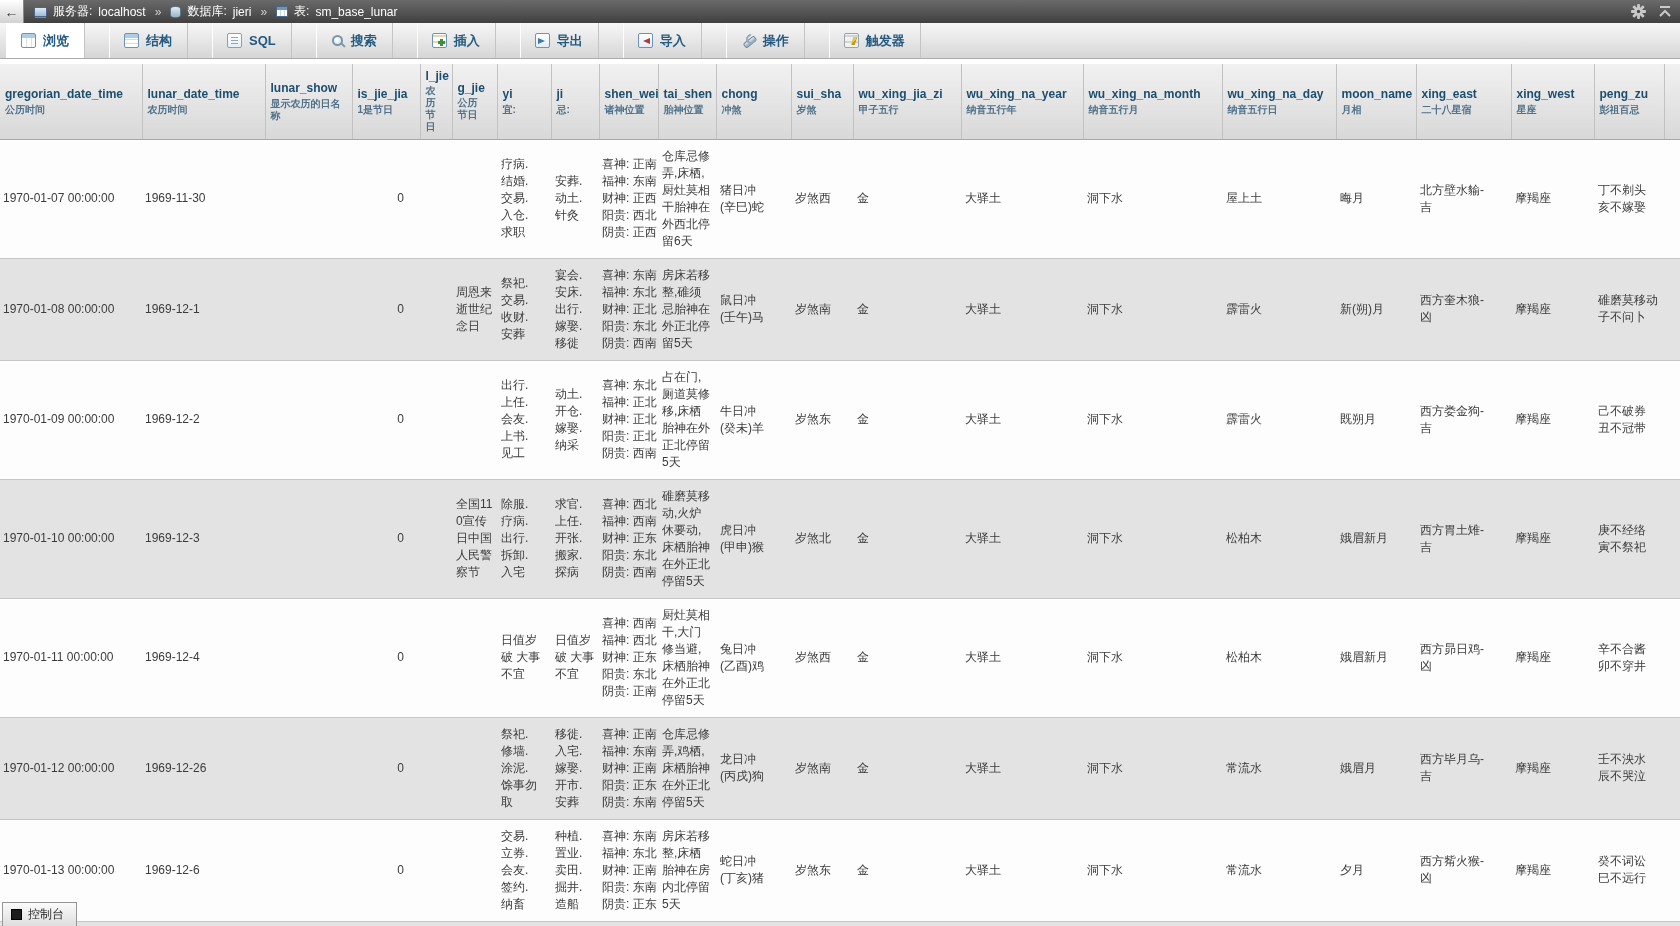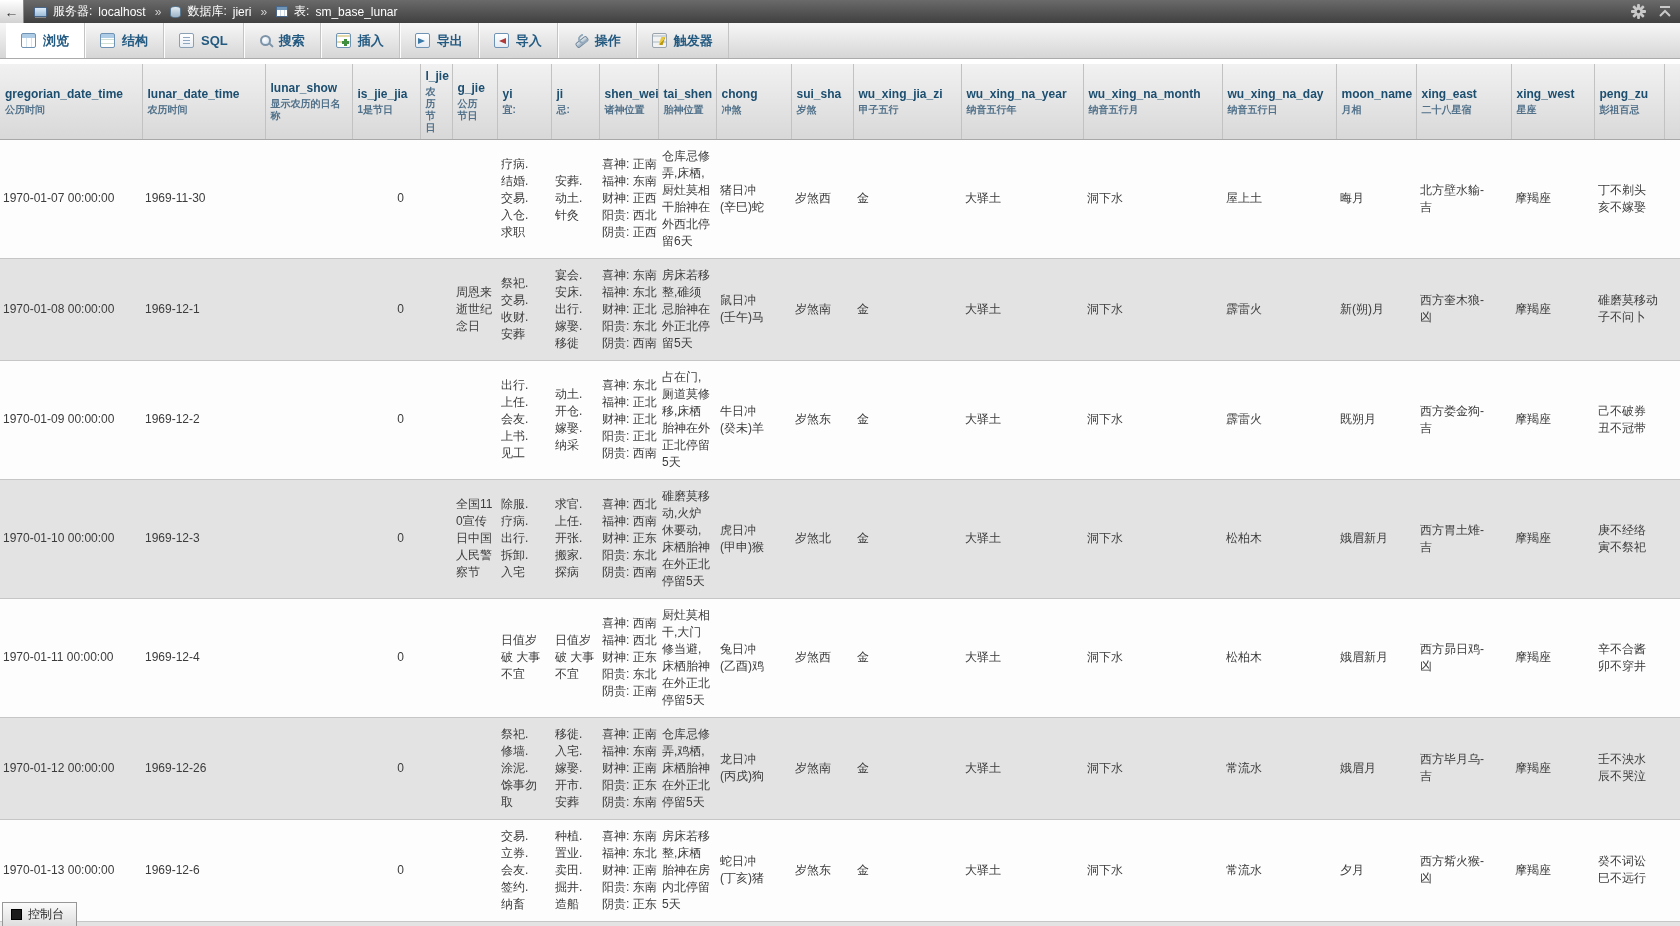--- a/index.html
+++ b/index.html
@@ -13,21 +13,21 @@
   .crumb a{color:#fff;text-decoration:none;cursor:pointer;}
   .crumb .sep{color:#cfcfcf;margin:0 3px;}
   .crumb-icon{display:inline-block;flex:0 0 auto;}
   .server-icon{width:13px;height:10px;background:linear-gradient(#dcebf7,#9cbcd8);border:1px solid #49678a;border-radius:1px;box-shadow:0 2px 0 -1px #888;}
   .database-icon{width:11px;height:12px;background:linear-gradient(#e3ecf3,#9db4c7);border:1px solid #5a7890;border-radius:5px/3px;}
   .table-icon{width:12px;height:11px;border:1px solid #49678a;background:linear-gradient(#6f96b6 0 3px,rgba(0,0,0,0) 3px),repeating-linear-gradient(90deg,#fff 0 3px,#ccd9e4 3px 4px);}
   .topbar-right{margin-left:auto;display:flex;align-items:center;gap:12px;padding-right:8px;}
   .topbar-right svg{display:block;cursor:pointer;}
 
   
-  .tabbar{height:36px;background:linear-gradient(#f7f7f7,#d6d6d6);border-bottom:1px solid #ababab;display:flex;align-items:stretch;padding-left:6px;}
+  .tabbar{height:36px;background:linear-gradient(#f7f7f7,#d6d6d6);border-bottom:1px solid #ababab;display:flex;align-items:stretch;padding-left:6px;gap:24px;}
   .tab{display:flex;align-items:center;gap:7px;padding:0 15px;font-size:13px;font-weight:bold;color:#235a81;border-right:1px solid #c4c4c4;box-shadow:inset 1px 0 0 #fdfdfd;cursor:pointer;}
   .tab.active{background:#fff;box-shadow:none;}
 
   
   .ticon{width:15px;height:15px;display:inline-block;flex:0 0 auto;position:relative;border-radius:2px;}
   .ticon-browse{border:1px solid #6e93b4;background:linear-gradient(#aecce6 0 4px,rgba(0,0,0,0) 4px),repeating-linear-gradient(90deg,#fff 0 4px,#d4e2ee 4px 5px);}
   .ticon-structure{border:1px solid #6e93b4;background:linear-gradient(#aecce6 0 4px,rgba(0,0,0,0) 4px),repeating-linear-gradient(0deg,#fff 0 3px,#cfe0d2 3px 4px);}
   .ticon-sql{border:1px solid #8aa0b4;background:linear-gradient(#ffffff,#e8eef4);}
   .ticon-sql::after{content:"";position:absolute;left:3px;right:3px;top:3px;bottom:3px;background:repeating-linear-gradient(#8fa6c0 0 1px,rgba(0,0,0,0) 1px 3px);}
   .ticon-search{border:2px solid #7d94a8;border-radius:50%;width:11px;height:11px;margin:1px;background:radial-gradient(circle at 35% 35%,#fff,#cfe0ee);}
@@ -45,22 +45,22 @@
   .ticon-operations::after{content:"";position:absolute;right:0;top:1px;width:6px;height:6px;border:2px solid #93a9bb;border-radius:50%;border-top-color:rgba(0,0,0,0);transform:rotate(45deg);}
   .ticon-triggers{border:1px solid #9aa4ac;background:repeating-linear-gradient(0deg,#f2f2f2 0 4px,#cfd6db 4px 6px);}
   .ticon-triggers::after{content:"";position:absolute;right:2px;bottom:2px;width:4px;height:8px;background:linear-gradient(115deg,#e8c93e 55%,#b99a16 55%);transform:skewX(-18deg);}
 
   
   .gridwrap{margin-top:5px;}
   table{border-collapse:collapse;table-layout:fixed;width:1680px;}
   thead th{height:75px;background:linear-gradient(#f1f1f1,#d8d8d8);border-right:1px solid #c2c2c2;border-bottom:1px solid #a8a8a8;vertical-align:middle;text-align:left;padding:4px 5px;cursor:pointer;}
   th .name{font-size:12px;font-weight:bold;color:#1c4e70;white-space:nowrap;}
   th .comment{font-size:10px;color:#51718a;line-height:12px;margin-top:3px;word-break:break-all;}
-  th.col4 .comment{width:12px;}
-  th.col5 .comment{width:24px;}
+  th.col4 .comment{width:12px;font-family:Liberation Mono, monospace;}
+  th.col5 .comment{width:24px;font-family:Liberation Mono, monospace;}
   tbody td{font-size:12px;color:#3c3c3c;line-height:17px;padding:8px 4px;vertical-align:middle;word-break:break-all;white-space:pre-line;cursor:pointer;}
   tbody tr{border-bottom:1px solid #c6c6c6;}
   tr.odd td{background:#fdfdfd;}
   tr.even td{background:#e3e3e3;}
   td.col0,td.col1{white-space:nowrap;padding-left:3px;}
   td.col3{text-align:right;padding-right:16px;}
   td.col8{white-space:pre;padding-left:3px;padding-right:2px;}
 
   
   .console-tab{position:fixed;left:2px;bottom:0;height:24px;display:flex;align-items:center;gap:6px;padding:0 12px 0 8px;background:linear-gradient(#fbfbfb,#dedede);border:1px solid #979797;border-bottom:none;font-size:12px;color:#2a2a2a;cursor:pointer;z-index:5;}

